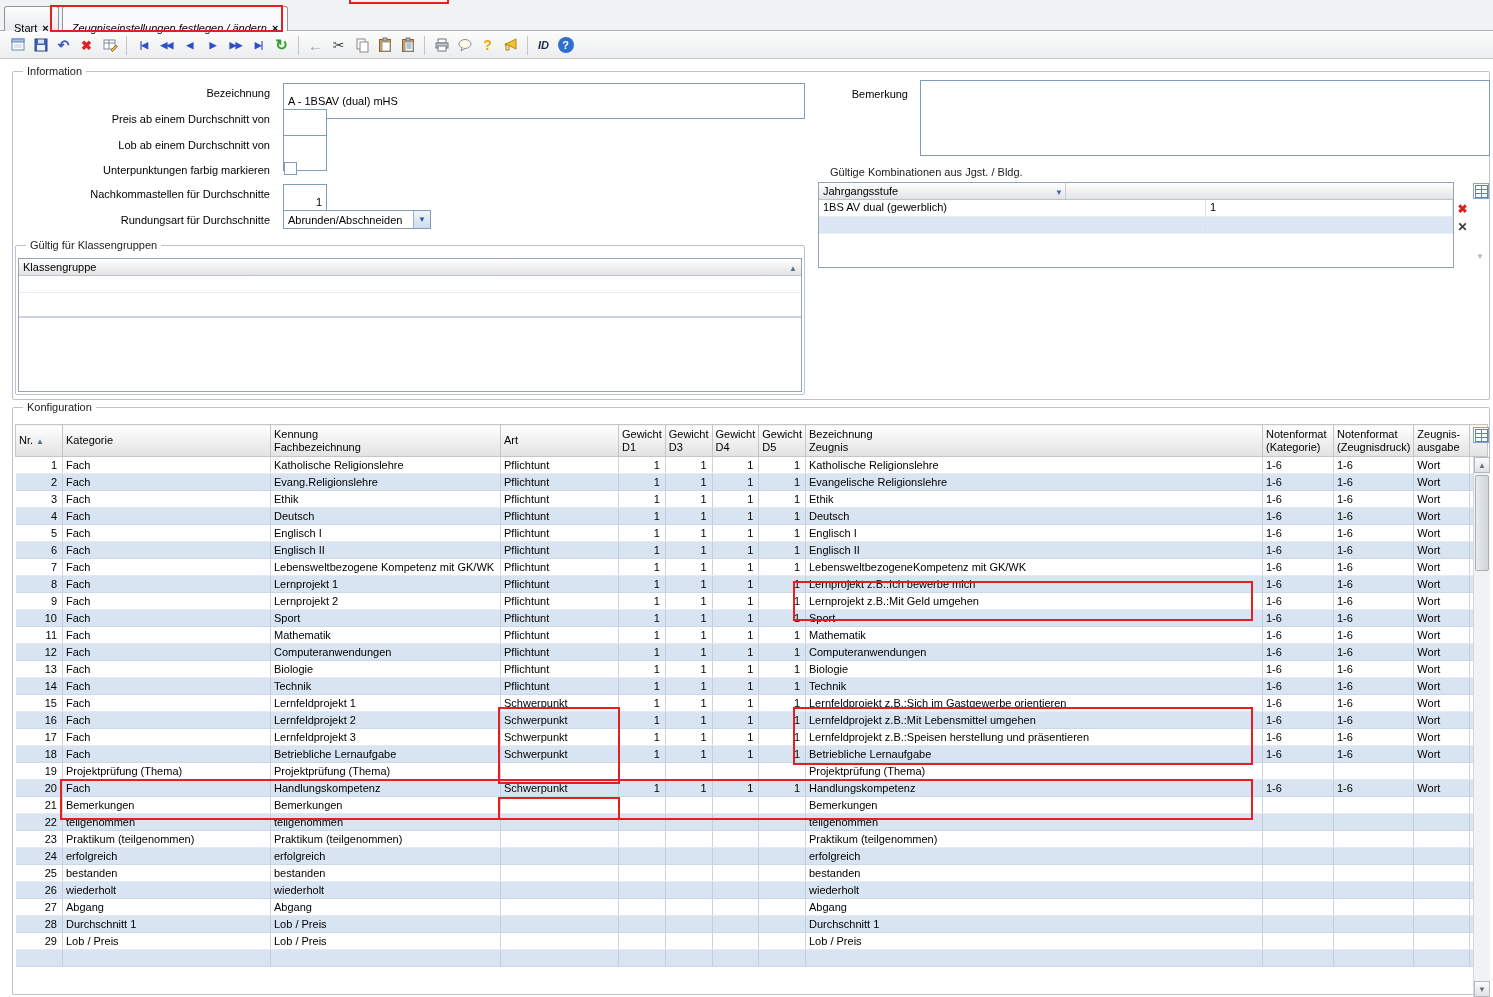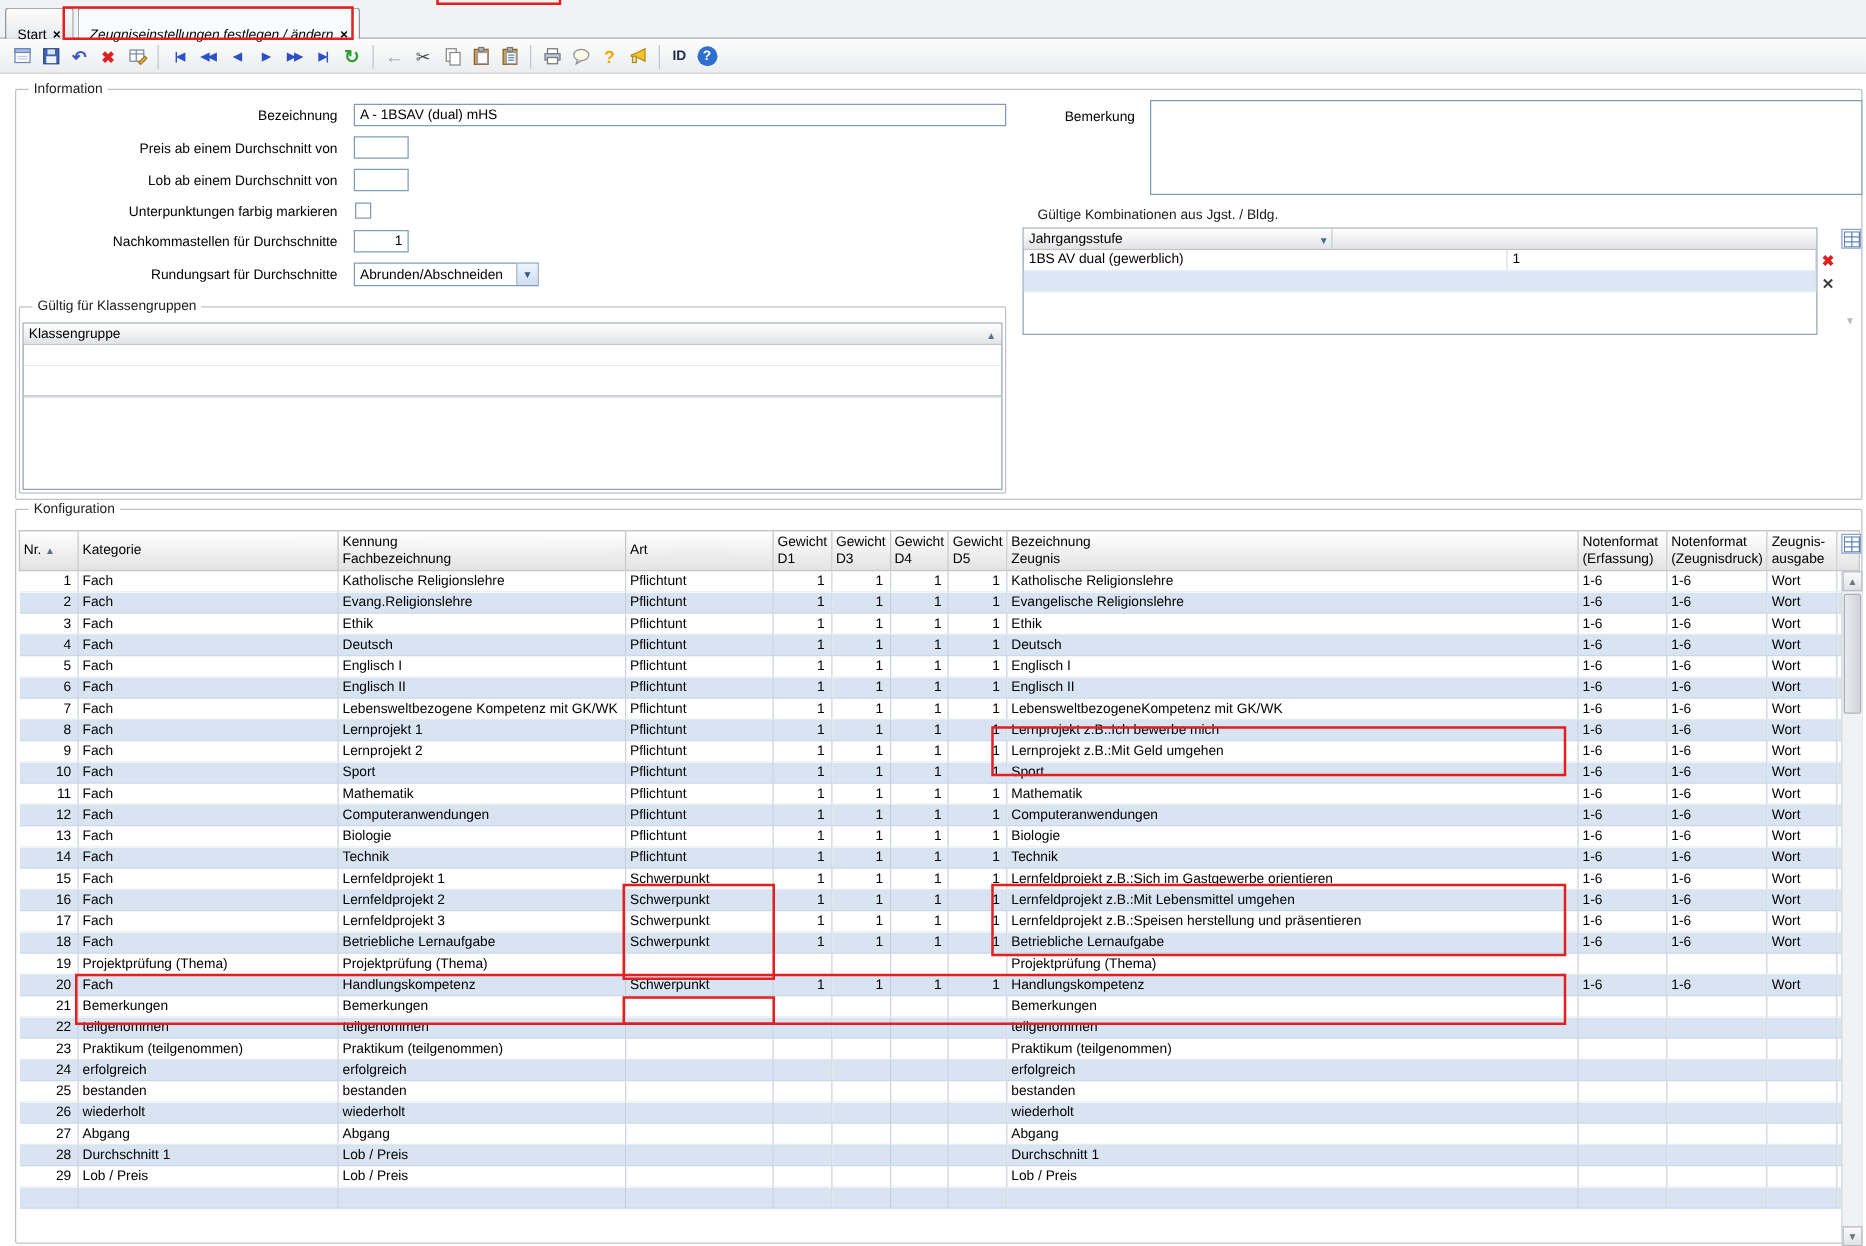--- a/index.html
+++ b/index.html
@@ -23,30 +23,30 @@
   .tbtn { width:21px; height:21px; display:inline-flex; align-items:center; justify-content:center;
     border-radius:2px; cursor:pointer; }
   .tsep { width:1px; height:19px; background:#c2c6ca; margin:0 4px; }
   .g-blue { color:#3b55c4; font-size:14px; font-weight:bold; }
   .g-red  { color:#e02020; font-size:13px; font-weight:bold; }
   .g-gray { color:#a0a4aa; font-size:15px; font-weight:bold; }
   .g-dark { color:#44484d; font-size:14px; }
   .g-green{ color:#2f9e2f; font-size:15px; font-weight:bold; }
   .g-nav  { color:#2b50c8; font-size:9px; font-weight:bold; letter-spacing:-1px; white-space:nowrap; }
   .g-yellow { color:#eaa800; font-size:14px; font-weight:bold; }
-  .idbtn { font-weight:bold; color:#1a2a4a; width:auto; padding:0 4px; }
+  .idbtn { font-weight:bold; color:#1a2a4a; width:auto; padding:0 4px;font-style:italic; }
   .helpblue { background:#2f6fd0; color:#fff; border-radius:50%; width:16px; height:16px;
     font-size:11px; font-weight:bold; line-height:16px; text-align:center; }
   
   .groupbox { position:absolute; border:1px solid #bcc2c9; border-radius:2px; background:transparent;text-align:right; }
   .gb-label { position:absolute; top:-7px; left:10px; background:#ffffff; padding:0 4px; color:#1c1c1c; }
   .plain-label { position:absolute; color:#1c1c1c; }
   
   .flabel { position:absolute; text-align:right; }
-  .tinput { position:absolute; border:1px solid #7f9db9; height:18px; font:11px "Liberation Sans",sans-serif;
+  .tinput { position:absolute; border:1px solid #7f9db9; height:36px; font:11px "Liberation Sans",sans-serif;
     padding:1px 4px; background:#fff; }
   .num { text-align:right; }
   .tarea { position:absolute; border:1px solid #7f9db9; font:11px "Liberation Sans",sans-serif;
     background:#fff; resize:none; }
   .checkbox { position:absolute; width:13px; height:13px; border:1px solid #7f9db9; background:#fff; }
   .select { position:absolute; border:1px solid #7f9db9; background:#fff; height:19px;
     display:flex; align-items:center; }
   .select .sval { flex:1; padding:0 4px; white-space:nowrap; }
   .select .sarrow { width:17px; height:17px; background:linear-gradient(#eef4fb,#cfdef0);
     border-left:1px solid #9ab2cc; color:#30598c; font-size:8px; display:flex; align-items:center; justify-content:center; }
@@ -312,21 +312,21 @@
       <th>
           <div>Gewicht</div>
           <div>D5</div>
         </th>
       <th>
           <div>Bezeichnung</div>
           <div>Zeugnis</div>
         </th>
       <th>
           <div>Notenformat</div>
-          <div>(Erfassung)</div>
+          <div>(Kategorie)</div>
         </th>
       <th>
           <div>Notenformat</div>
           <div>(Zeugnisdruck)</div>
         </th>
       <th>
           <div>Zeugnis-</div>
           <div>ausgabe</div>
         </th>
       <th></th>

